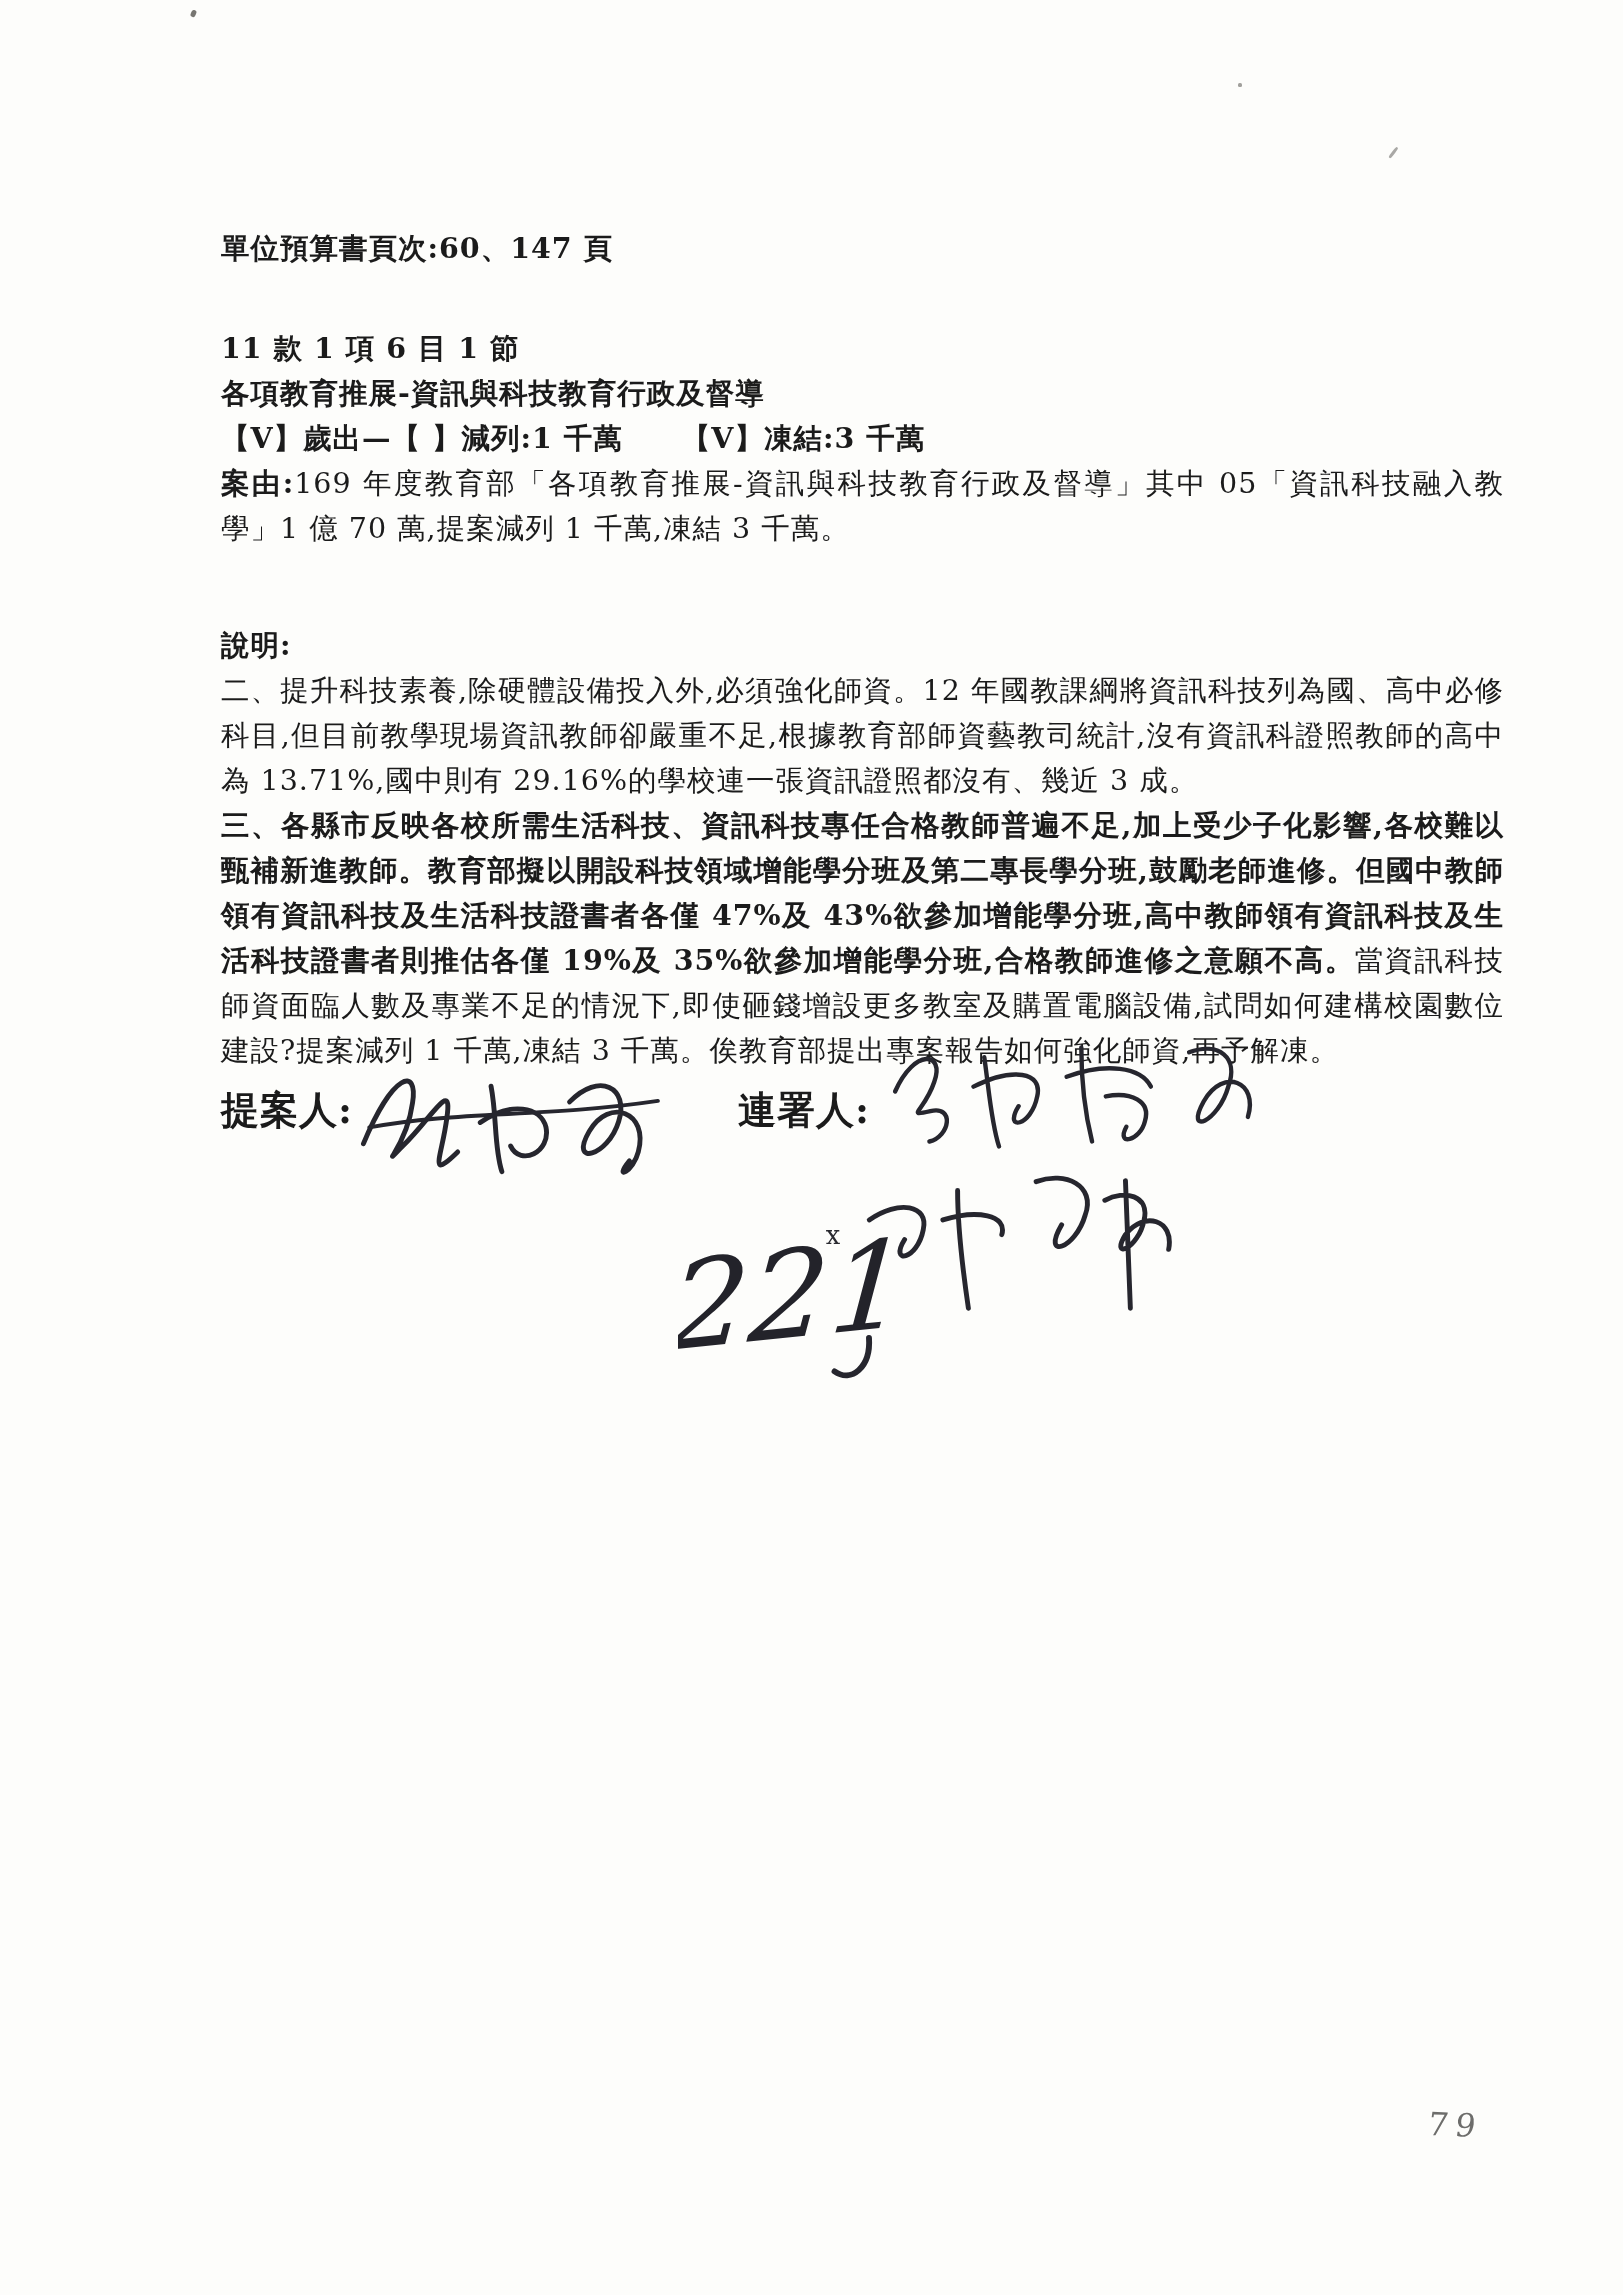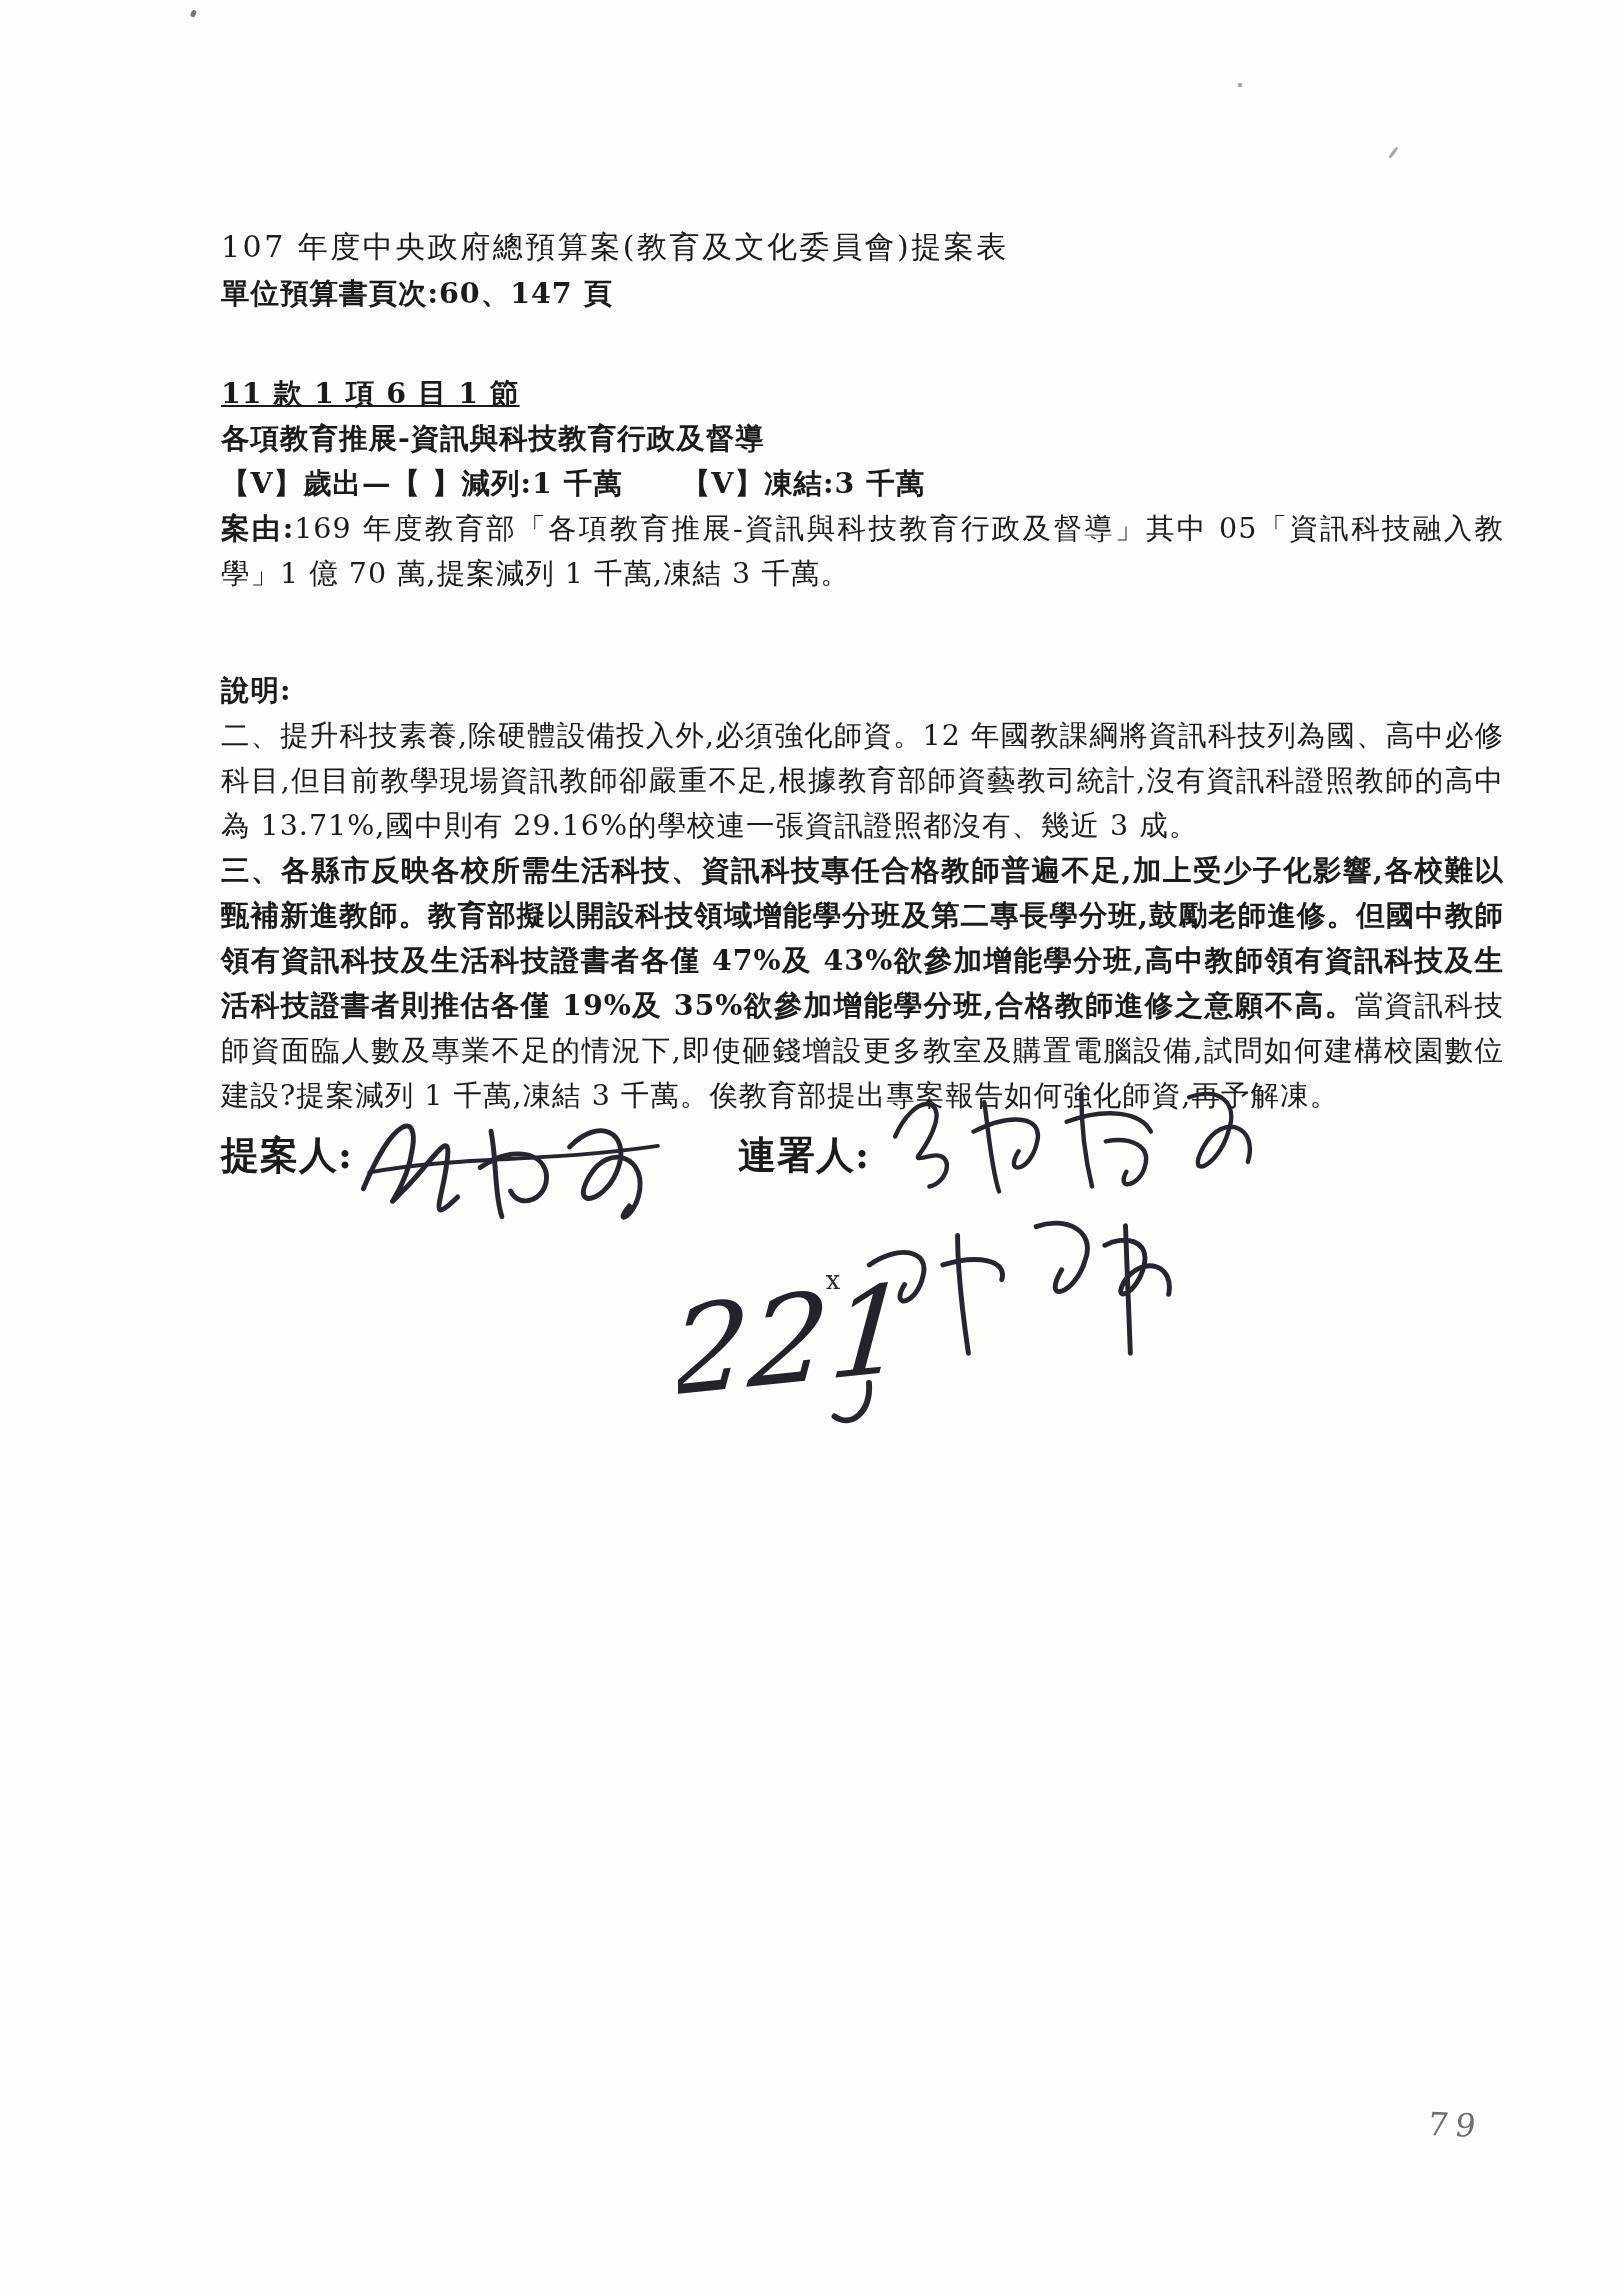--- a/index.html
+++ b/index.html
@@ -29,21 +29,21 @@
   .title {
     font-size: 30px;
     letter-spacing: 2.5px;
     margin: 0 0 0 111px;
     white-space: nowrap;
   }
   .line { margin: 0; white-space: nowrap; }
   .b { font-weight: 700; }
   .unit-name   { margin-top: 43px; }
   .unit-pages  { margin-top: 2px; }
-  .item-line   { margin-top: 55px; text-decoration: underline; }
+  .item-line   { margin-top: 55px; }
   .case-para   { margin-top: 63px; }
   .explain-label { margin-top: 72px; }
   .para { margin: 0; }
   .sig-row {
     position: relative;
     margin-top: 13.8px;
     height: 54px;
     white-space: nowrap;
   }
   .sig-label { font-weight: 700; font-size: 38px; }
@@ -77,21 +77,20 @@
 <body>
 
 <div class="page">
 
   <div class="speck speck-1"></div>
   <div class="speck speck-2"></div>
   <div class="speck speck-3"></div>
 
   <div class="content">
 
-    <p class="line title">107 年度中央政府總預算案(教育及文化委員會)提案表</p>
 
     <p class="line unit-pages b">單位預算書頁次:60、147 頁</p>
 
     <p class="line item-line b">11 款 1 項 6 目 1 節</p>
     <p class="line b">各項教育推展-資訊與科技教育行政及督導</p>
     <p class="line b">【V】歲出—【 】減列:1 千萬　　【V】凍結:3 千萬</p>
 
     <p class="para case-para"><span class="b">案由:</span><span>169 年度教育部「各項教育推展-資訊與科技教育行政及督導」其中 05「資訊科技融入教學」1 億 70 萬,提案減列 1 千萬,凍結 3 千萬。</span></p>
 
     <p class="line explain-label b">說明:</p>

